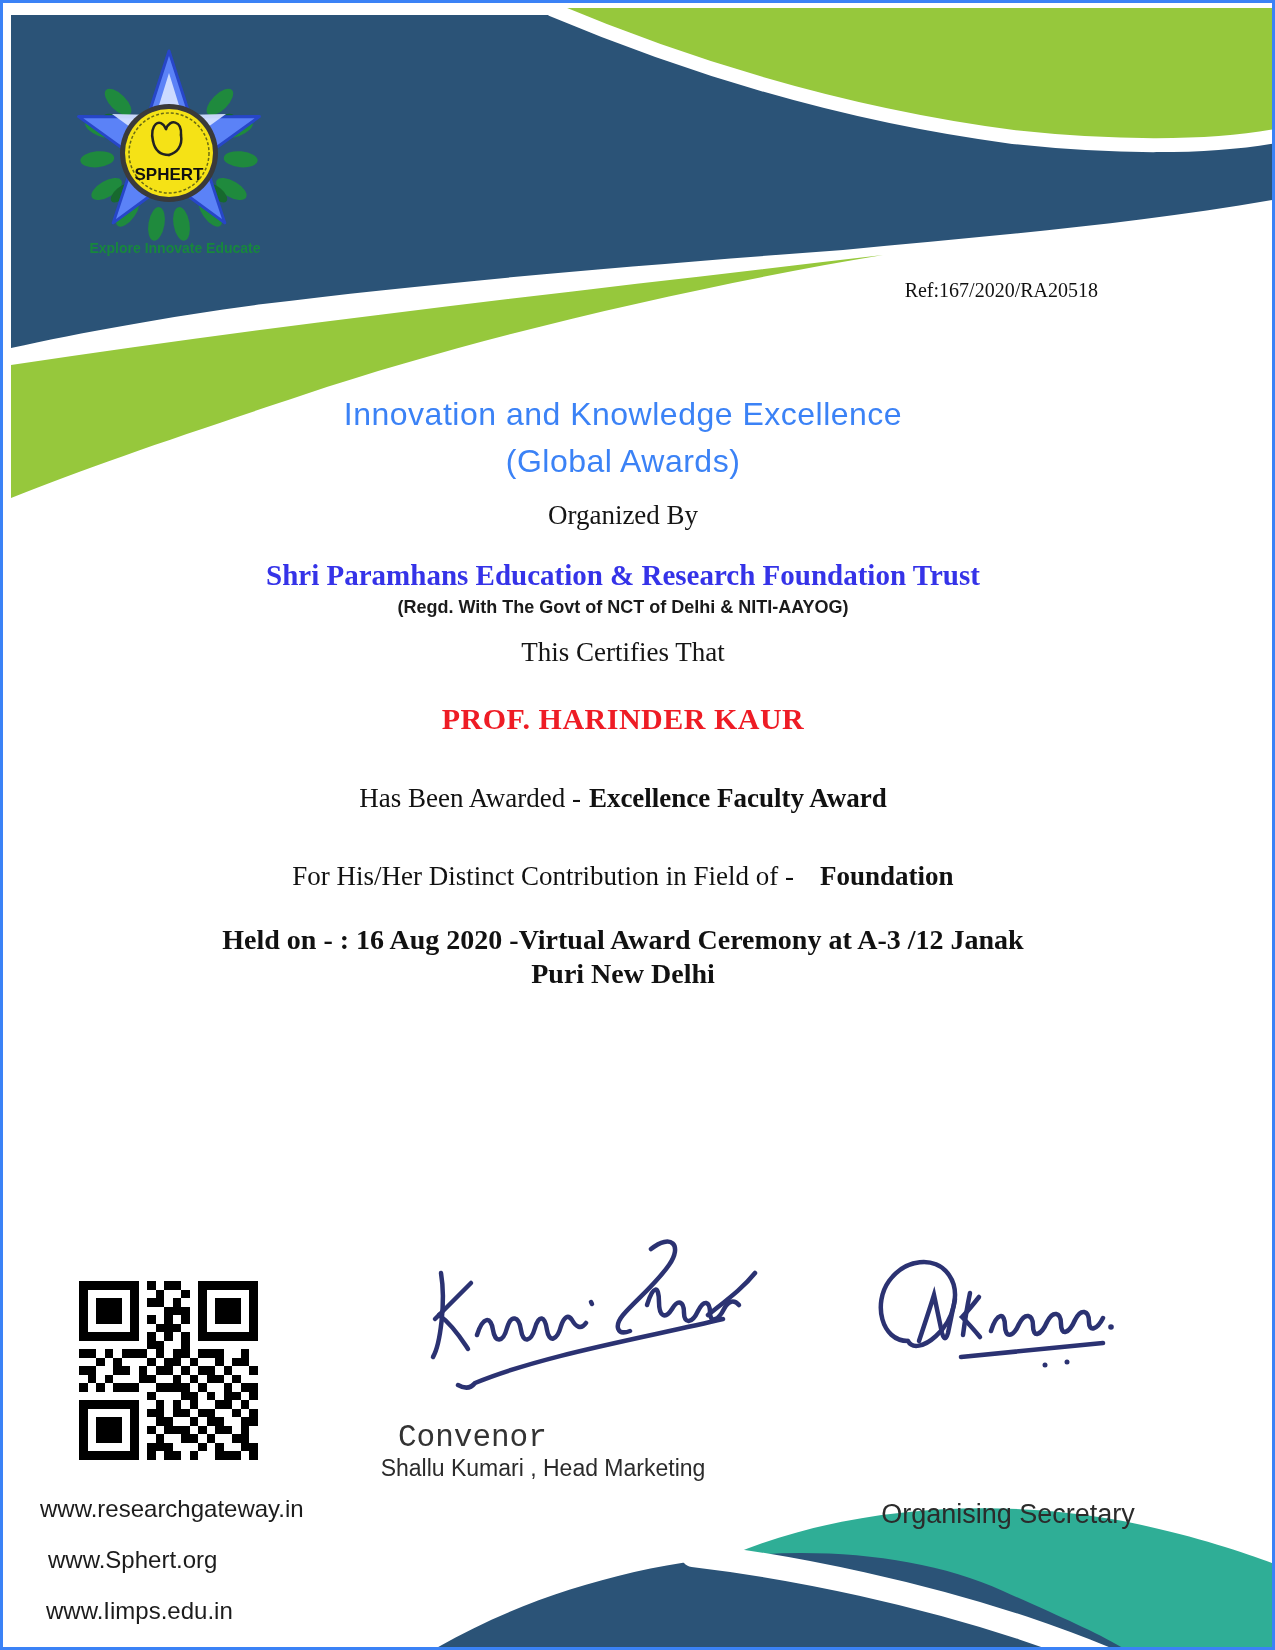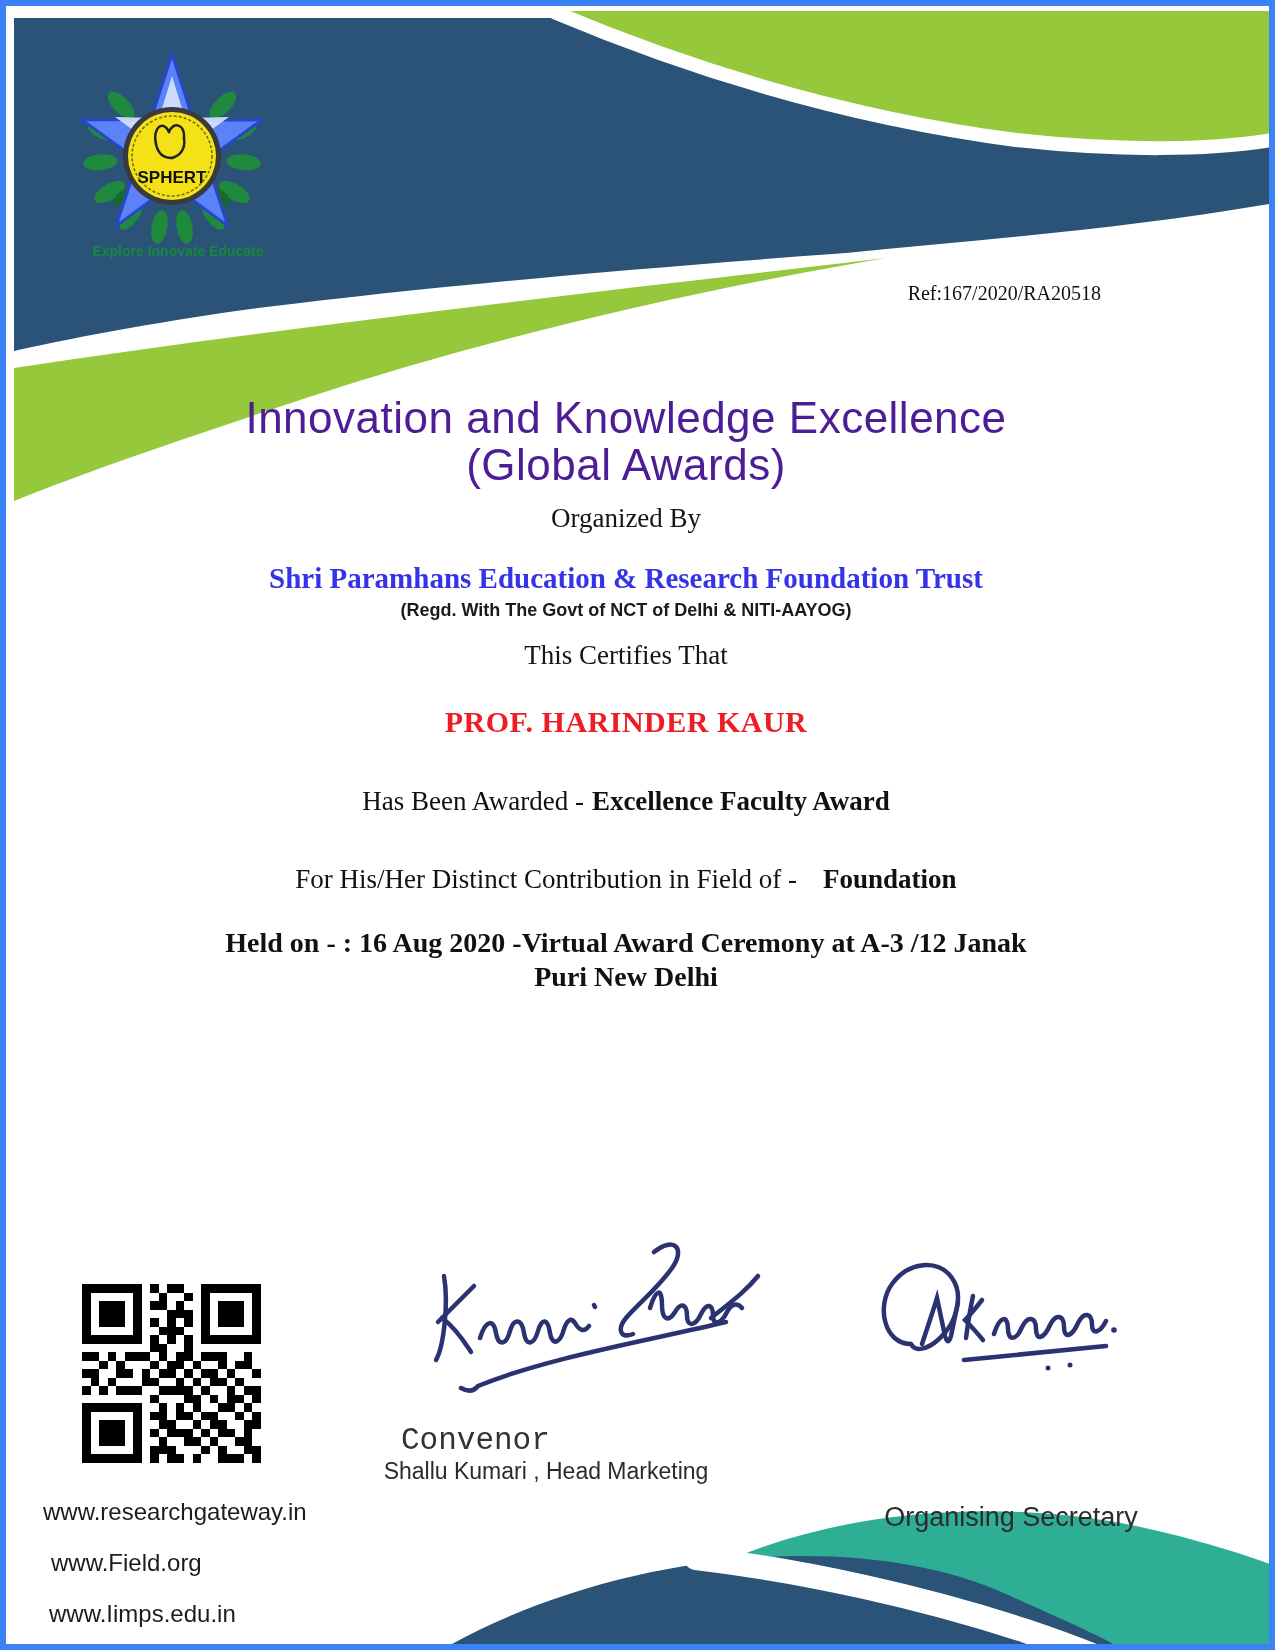--- a/index.html
+++ b/index.html
@@ -1,24 +1,24 @@
 <!DOCTYPE html>
 <html style="--dark-blue: #2B5377; --green: #96C83C; --teal: #2FAE96; --org-blue: #3533E8; --recipient-red: #EE1C25; --signature-ink: #2B3272; --tagline-green: #168A3A; --star-blue: #5B82F7; --wreath-green: #1F8A3D; --badge-yellow: #F5E216;"><head>
 <meta charset="utf-8">
 <style>
   html,body{margin:0;padding:0;background:#fff;}
   .page{
     position:relative;width:1275px;height:1650px;background:#fff;
-    font-family:"Liberation Serif",serif;overflow:hidden;border:6px solid #3b82f6;box-sizing:border-box;
+    font-family:"Liberation Serif",serif;overflow:hidden;border:3px solid #3b82f6;box-sizing:border-box;
   }
   .abs{position:absolute;}
   .decor{position:absolute;left:0;top:0;width:1275px;height:1650px;}
   .textcol{left:0;width:1240px;text-align:center;}
   .ref{left:885px;top:276px;width:210px;text-align:right;font-size:20px;color:#111;}
-  .title{top:388px;font-family:"Liberation Sans",sans-serif;font-size:44px;line-height:47px;color:#4c1d95;letter-spacing:0.5px;}
+  .title{top:388px;font-family:"Liberation Sans",sans-serif;font-size:32px;line-height:47px;color:#3b82f6;letter-spacing:0.5px;}
   .organized{top:497px;font-size:27px;color:#151515;}
   .orgname{top:556px;font-size:29px;font-weight:bold;color:var(--org-blue);}
   .regd{top:594px;font-family:"Liberation Sans",sans-serif;font-size:18px;font-weight:bold;color:#1a1a1a;}
   .certifies{top:634px;font-size:27px;color:#151515;}
   .recipient{top:699px;font-size:30px;font-weight:bold;color:var(--recipient-red);letter-spacing:0.5px;}
   .awarded{top:780px;font-size:27px;color:#111;}
   .awarded .bold{font-weight:bold;margin-left:8px;}
   .field{top:858px;font-size:27px;color:#111;}
   .field .bold{font-weight:bold;margin-left:26px;}
   .heldon{top:920px;font-size:28px;font-weight:bold;color:#111;line-height:34px;}
@@ -638,17 +638,17 @@
         <div class="qr-cell on"></div>
       </div>
     </div>
 
   <div class="abs sig-role-left">Convenor</div>
   <div class="abs sig-detail-left">Shallu Kumari , Head Marketing</div>
   <div class="abs sig-role-right">Organising Secretary</div>
 
   <div class="abs websites">
     <div>www.researchgateway.in</div>
-    <div>www.Field.org</div>
+    <div>www.Sphert.org</div>
     <div>www.Iimps.edu.in</div>
   </div>
 
 </div>
 
 </body></html>

